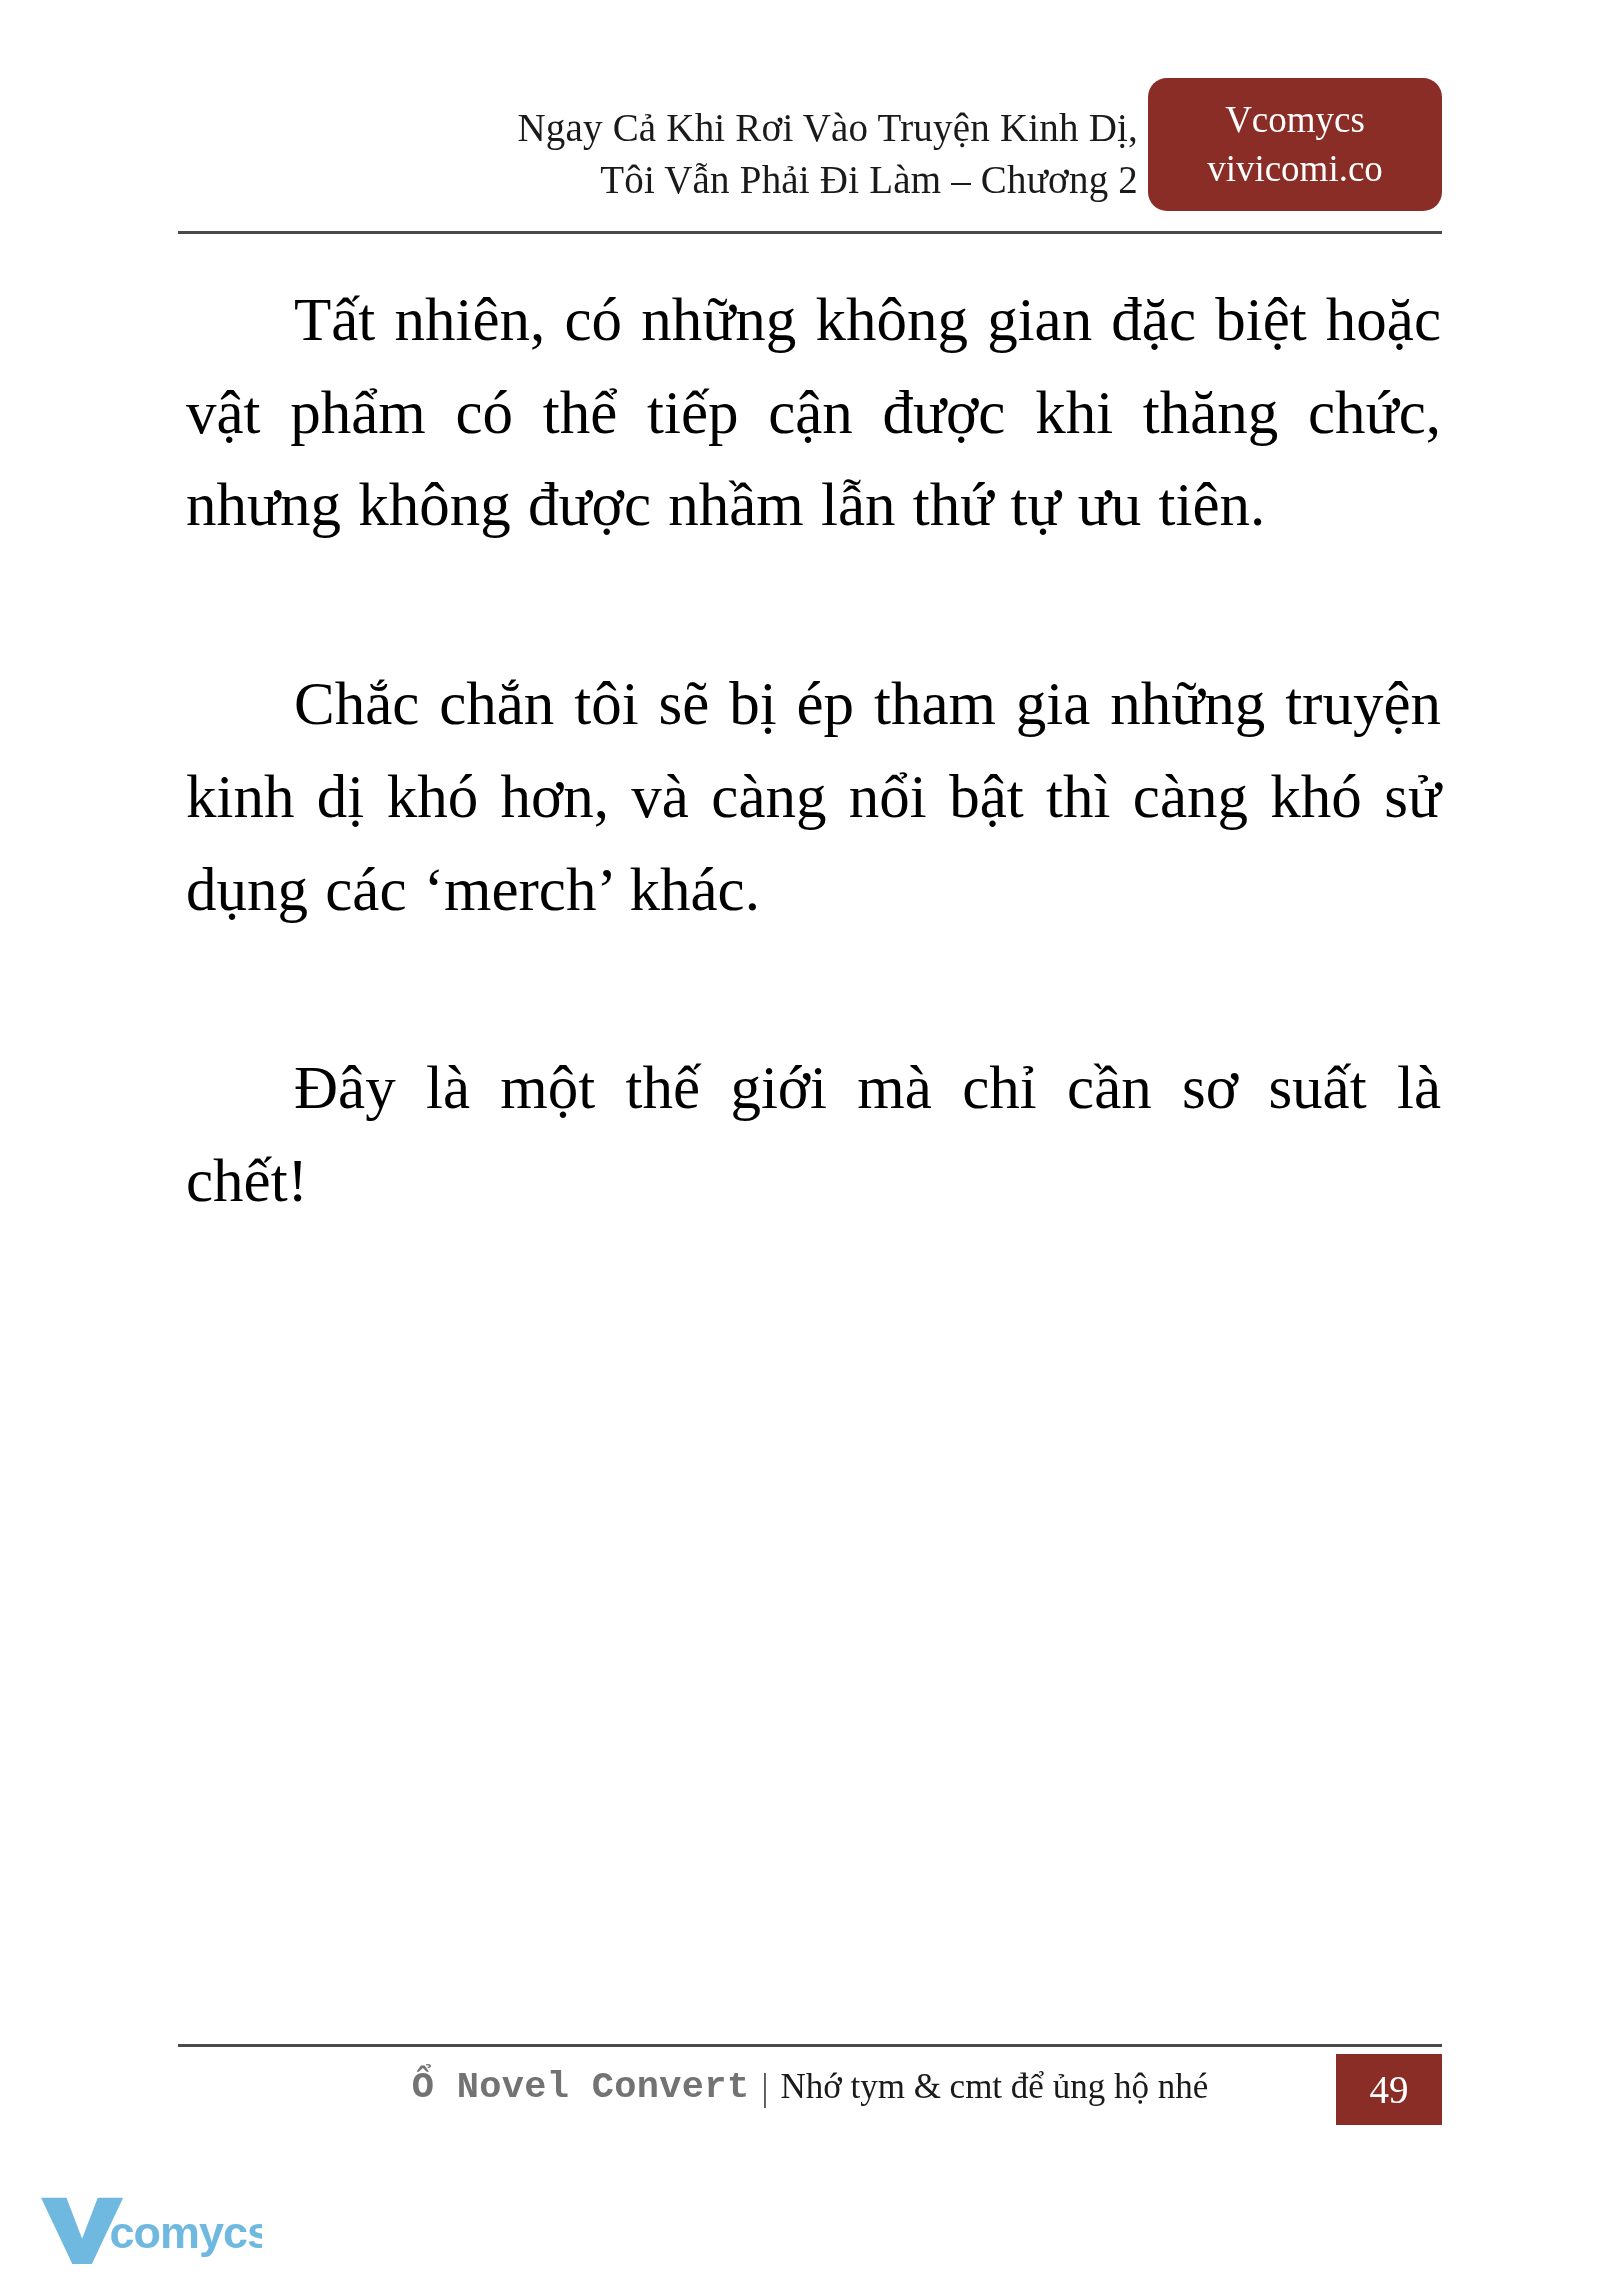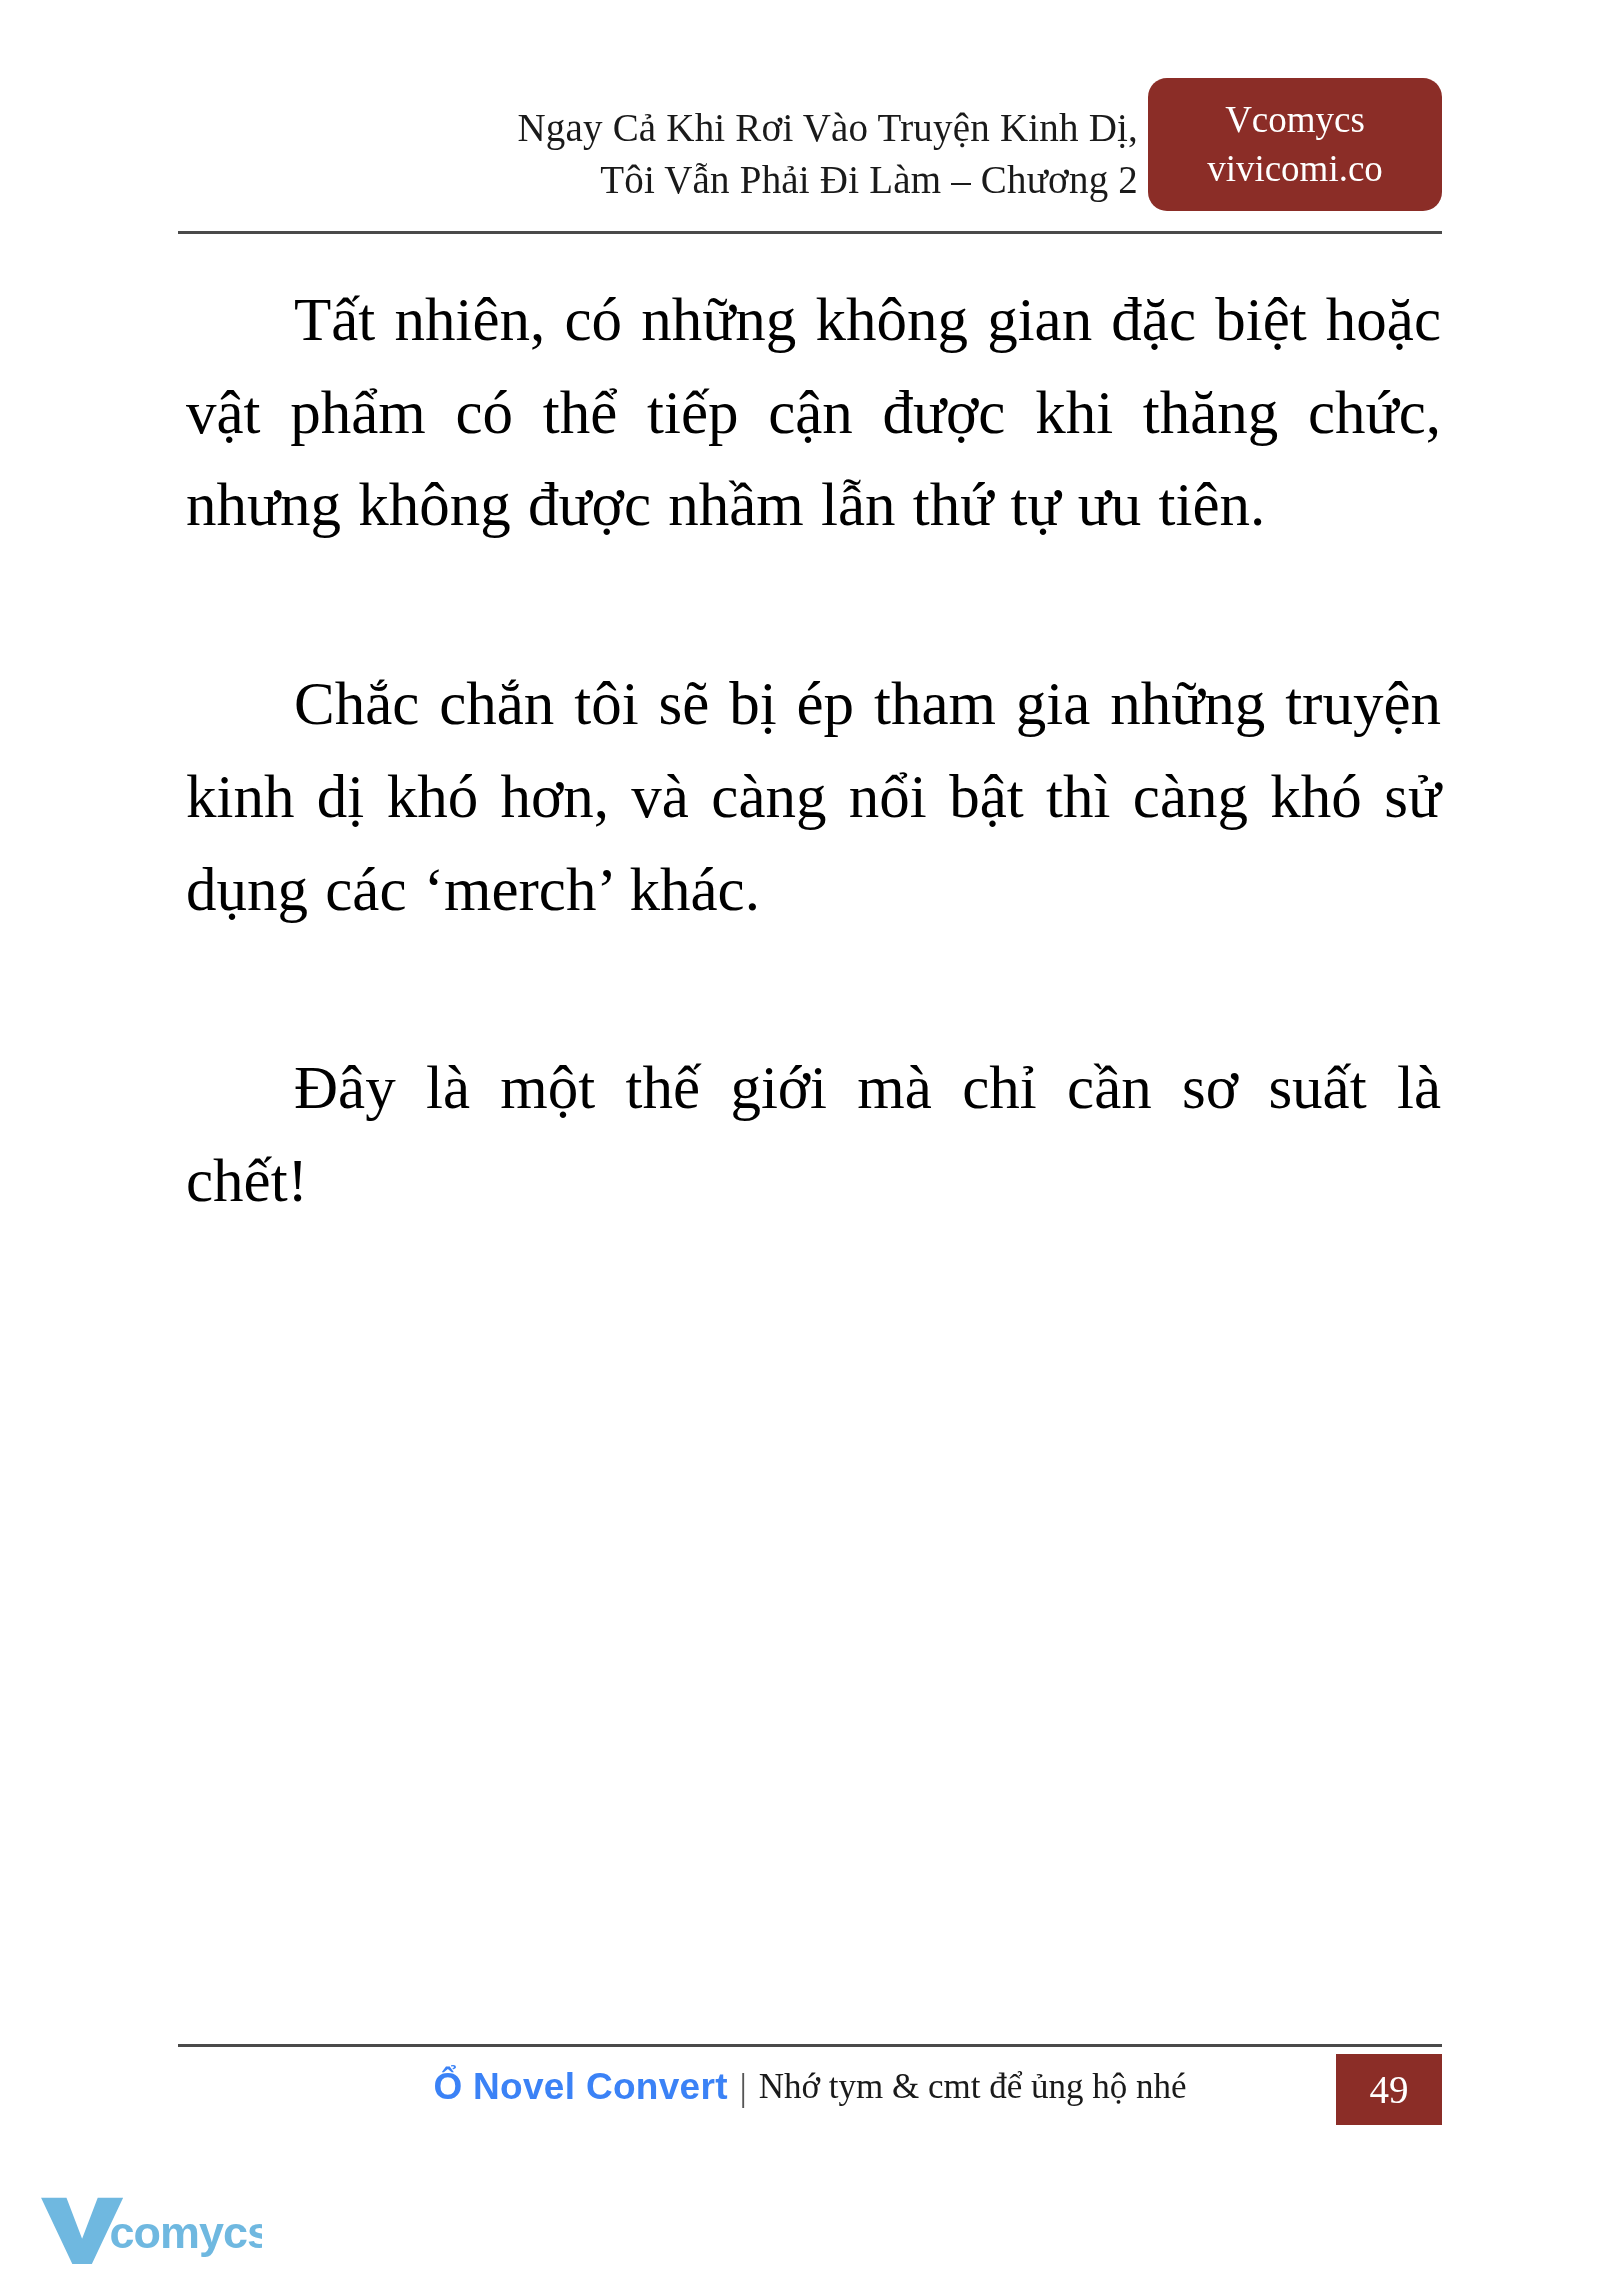--- a/index.html
+++ b/index.html
@@ -106,22 +106,22 @@
     left: 0;
     top: 21.6px;
     width: 1264px;
     display: flex;
     align-items: center;
     justify-content: center;
   }
   .footer-brand {
     font-size: 37px;
     font-weight: bold;
-    color: #3b82f6;
-    font-family: Liberation Sans, sans-serif;
+    color: #737373;
+    font-family: Liberation Mono, monospace;
     letter-spacing: 0.3px;
     text-align: center;
   }
   .footer-sep {
     font-size: 37px;
     color: #555555;
     padding: 0 11.8px;
     font-family: "Liberation Serif", serif;
   }
   .footer-note {

